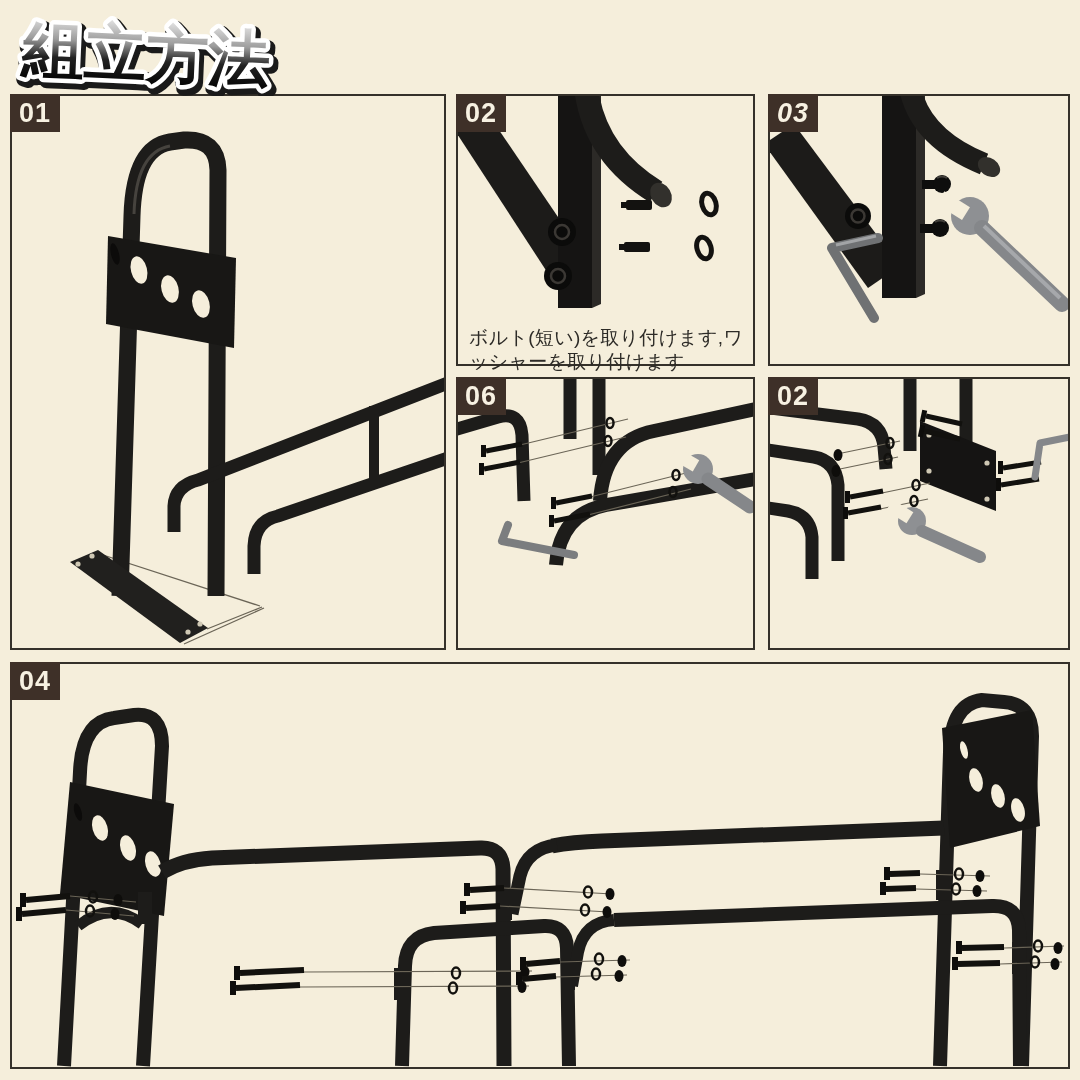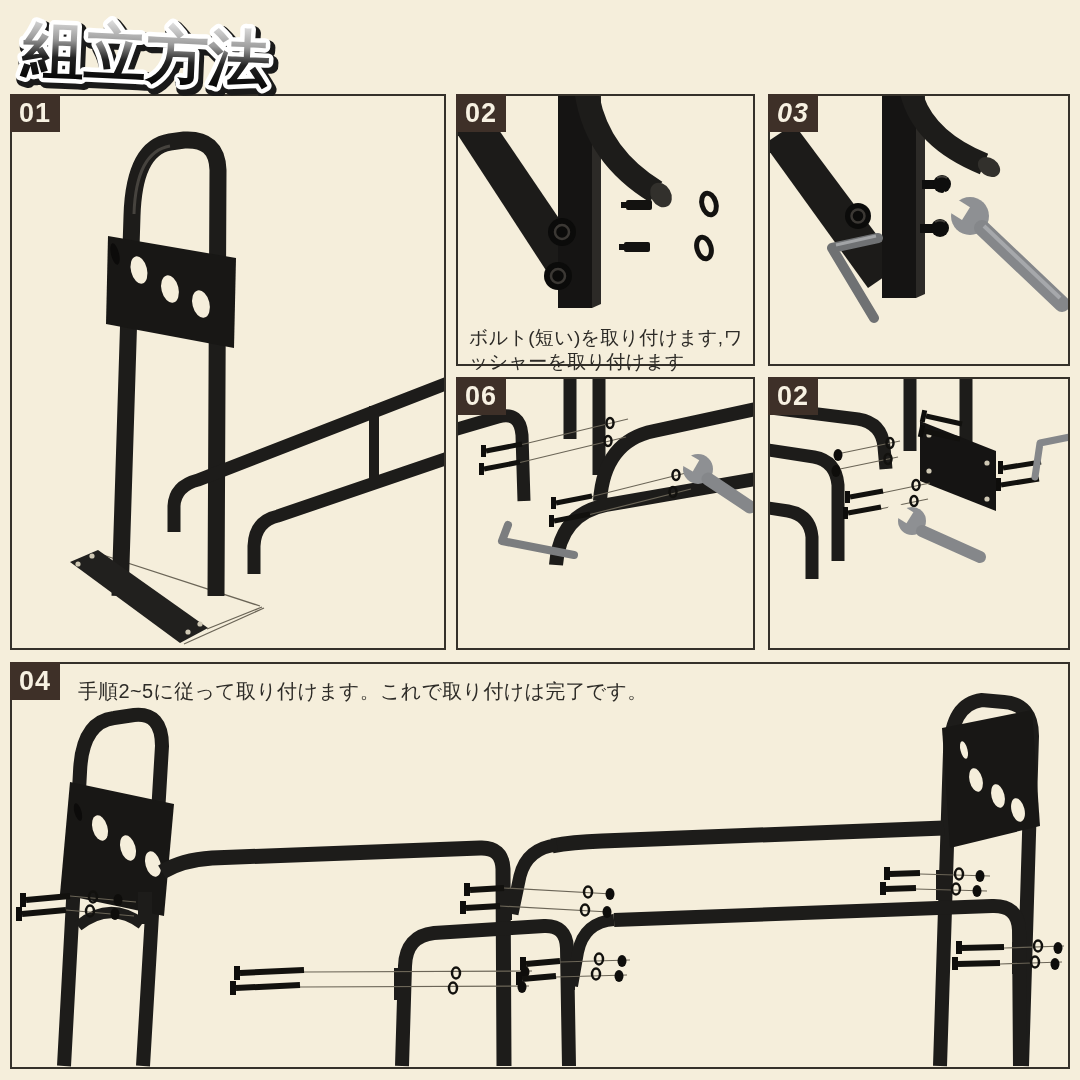--- a/index.html
+++ b/index.html
@@ -377,14 +377,13 @@
       <rect x="944" y="277" width="6" height="13" fill="#0e0d0b"></rect>
       <line x1="950" y1="284" x2="992" y2="283" stroke="#12110e" stroke-width="6"></line>
       <rect x="940" y="293" width="6" height="13" fill="#0e0d0b"></rect>
       <line x1="946" y1="300" x2="988" y2="299" stroke="#12110e" stroke-width="6"></line>
       <ellipse cx="1026" cy="282" rx="4" ry="5.5" fill="none" stroke="#12110e" stroke-width="2.5"></ellipse>
       <ellipse cx="1023" cy="298" rx="4" ry="5.5" fill="none" stroke="#12110e" stroke-width="2.5"></ellipse>
       <ellipse cx="1046" cy="284" rx="4.5" ry="6" fill="#0e0d0b"></ellipse>
       <ellipse cx="1043" cy="300" rx="4.5" ry="6" fill="#0e0d0b"></ellipse>
     </g>
   </svg>
-  <p class="cap">手順2~5に従って取り付けます。これで取り付けは完了です。</p>
 </section>
 
 </body></html>

